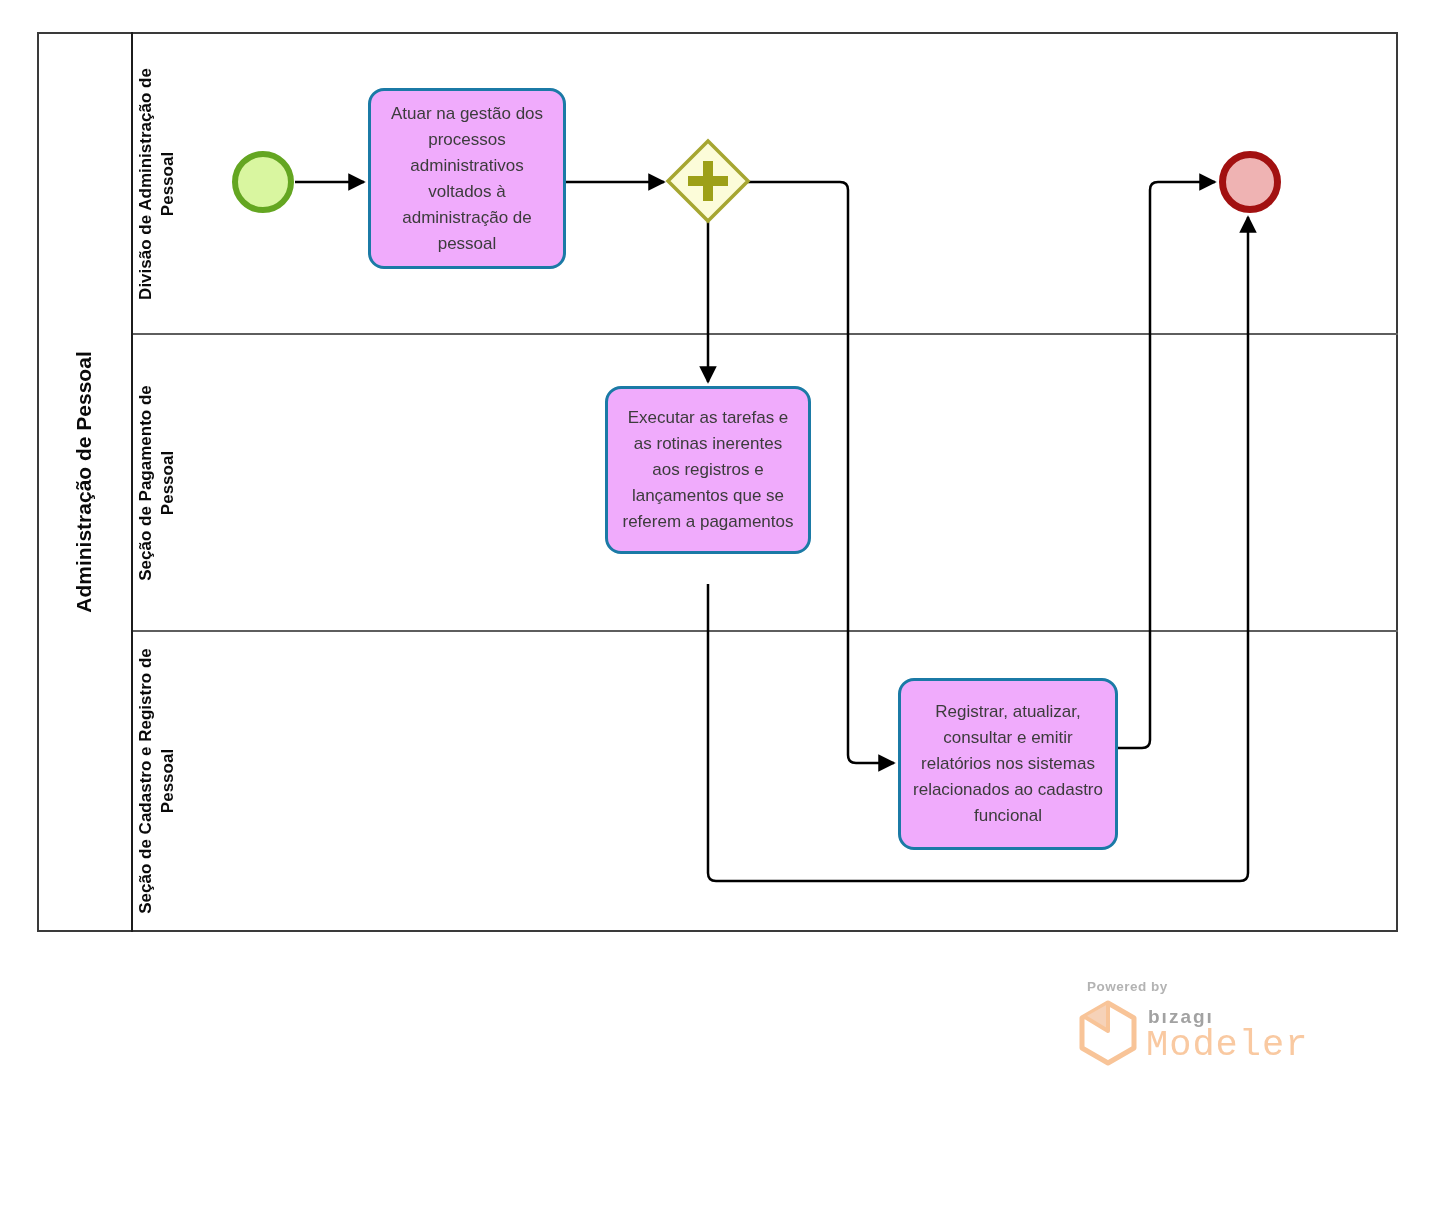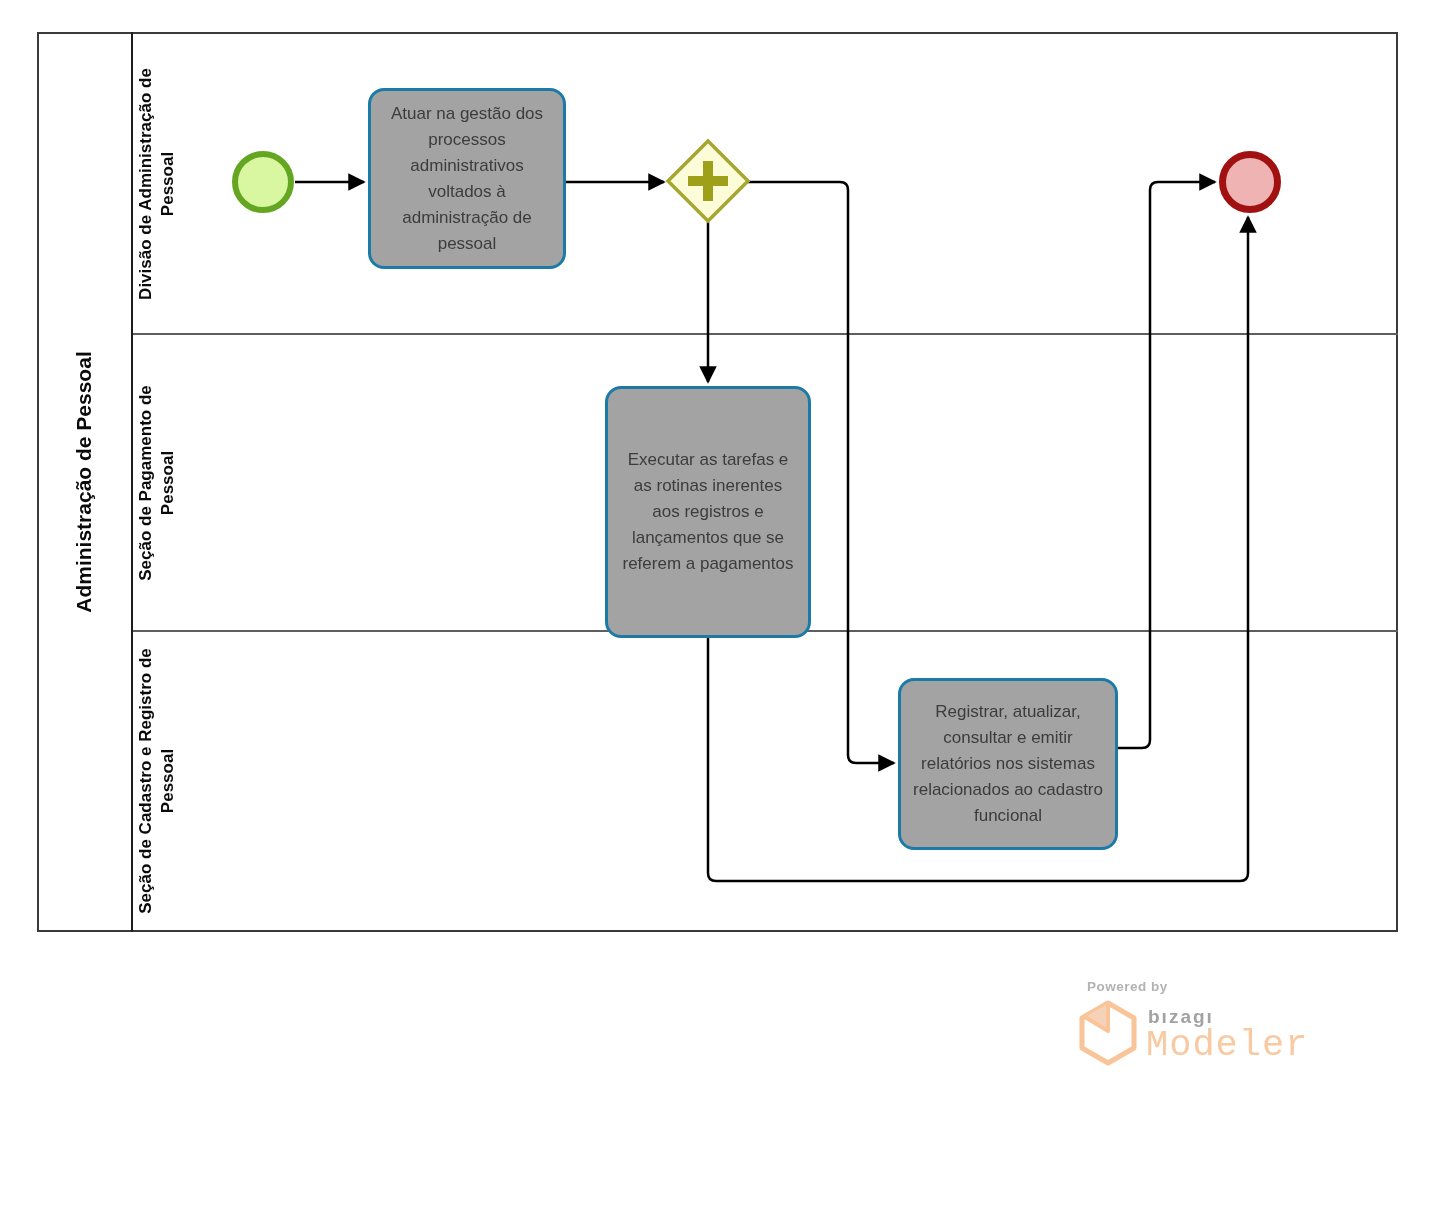--- a/index.html
+++ b/index.html
@@ -15,21 +15,21 @@
   .lane-sep { position:absolute; left:133px; width:1265px; height:2px; background:#5e5e5e; }
   .lane-label-cell { position:absolute; left:133px; width:48px; }
 
   .rot-inner { position:absolute; left:50%; top:50%;
                transform:translate(-50%,-50%) rotate(-90deg);
                text-align:center; color:#0a0a0a; }
   .pool-title-text { font-size:21px; font-weight:bold; width:860px; line-height:26px; }
   .lane-label-text { font-size:17px; font-weight:bold; line-height:22px; }
 
   
-  .task { position:absolute; background:#a3a3a3; border:3px solid #1b7aa6; border-radius:16px;
+  .task { position:absolute; background:#f0abfc; border:3px solid #1b7aa6; border-radius:16px;
           display:flex; align-items:center; justify-content:center; text-align:center;
           color:#3c3c3c; font-size:17px; line-height:26px; padding:6px 10px; }
   .event { position:absolute; border-radius:50%; }
   .event.start { left:232px; top:151px; width:62px; height:62px;
                  background:#d9f6a0; border:6px solid #64a621; }
   .event.end { left:1219px; top:151px; width:62px; height:62px;
                background:#efb3b3; border:7px solid #a21111; }
   .gateway-box { position:absolute; left:664px; top:137px; width:88px; height:88px; }
 
   svg.flows { position:absolute; left:0; top:0; }
@@ -88,21 +88,21 @@
     <span>Atuar na gestão dos processos administrativos voltados à administração de pessoal</span>
   </div>
 
   <div class="gateway-box">
     <svg width="88" height="88" viewBox="0 0 88 88">
       <polygon points="44,4 84,44 44,84 4,44" fill="#fcfcd9" stroke="#a6a631" stroke-width="3.5"></polygon>
       <path d="M39 24 h10 v15 h15 v10 h-15 v15 h-10 v-15 h-15 v-10 h15 z" fill="#9da018"></path>
     </svg>
   </div>
 
-  <div class="task" style="left:605px; top:386px; width:206px; height:252px;">
+  <div class="task" style="left:605px; top:386px; width:206px; height:168px;">
     <span>Executar as tarefas e as rotinas inerentes aos registros e lançamentos  que se referem a pagamentos</span>
   </div>
 
   <div class="task" style="left:898px; top:678px; width:220px; height:172px;">
     <span>Registrar, atualizar, consultar e emitir relatórios nos sistemas relacionados ao cadastro funcional</span>
   </div>
 
   <div class="event end"></div>
 
   <div class="powered-by">Powered by</div>

